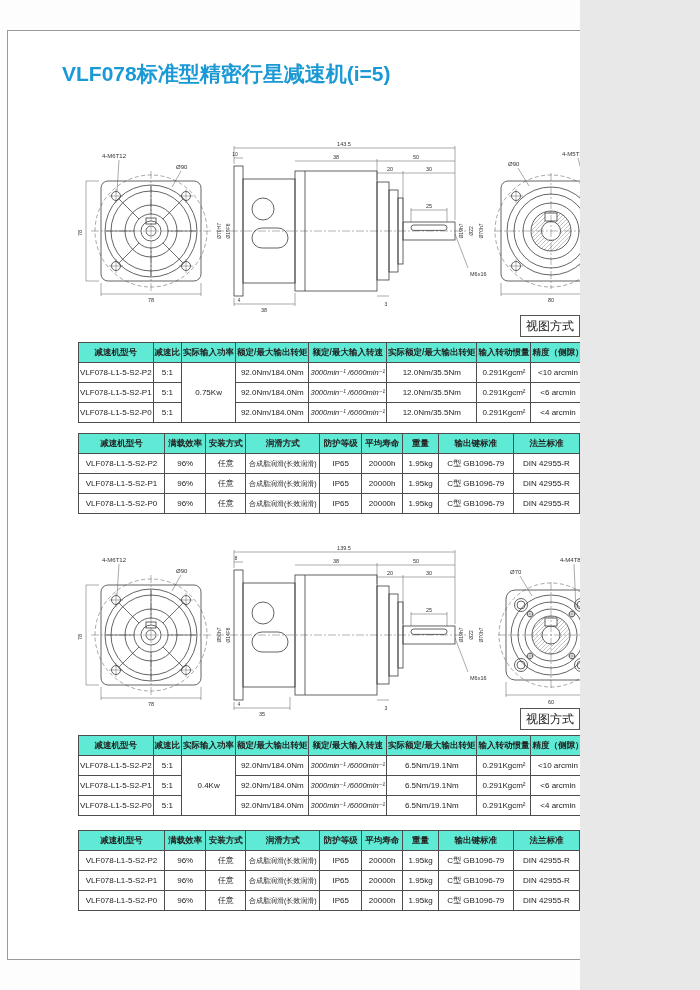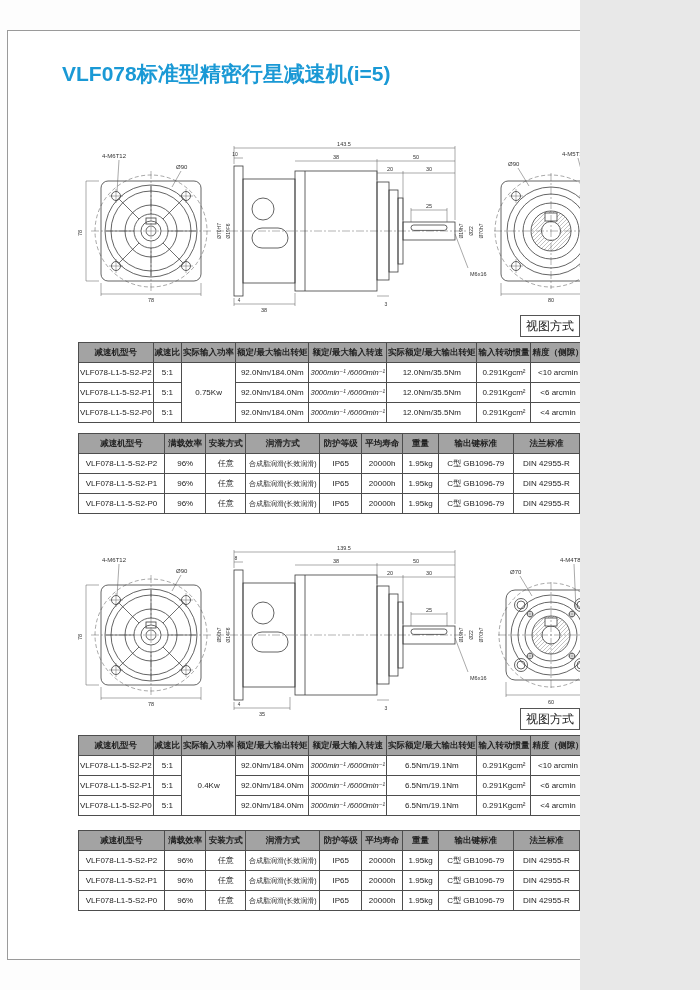--- a/index.html
+++ b/index.html
@@ -10,21 +10,21 @@
   .pagenum{position:absolute;left:628px;top:930px;font-size:13px;color:#6d28d9;letter-spacing:1px;}
   .draw{position:absolute;}
   .draw text{font-family:"Liberation Sans","DejaVu Sans",sans-serif;fill:#333;}
   .viewmode{position:absolute;left:520px;width:113px;height:20px;border:1px solid #555;
             display:flex;align-items:stretch;background:#fff;font-size:12px;color:#222;}
   .viewmode .vlabel{display:flex;align-items:center;padding:0 5px;border-right:1px solid #555;white-space:nowrap;}
   .viewmode .vicons{display:flex;align-items:center;justify-content:center;flex:1;}
   .tbl{position:absolute;left:78px;border-collapse:collapse;table-layout:fixed;background:#fff;color:#222;}
   .tbl th,.tbl td{border:1px solid #4d4d4d;height:19px;padding:0 1px;text-align:center;
                   vertical-align:middle;font-size:8px;white-space:nowrap;overflow:hidden;}
-  .tbl th{background:#a3a3a3;font-size:8.5px;font-weight:bold;}
+  .tbl th{background:#5eead4;font-size:8.5px;font-weight:bold;}
   .fs7{font-size:7px !important;}
   .fs75{font-size:7.5px !important;font-style:italic;}
 </style>
 </head>
 <body>
 
 <div class="page">
   <div class="frame"></div>
   <div class="title">VLF078标准型精密行星减速机(i=5)</div>
 

